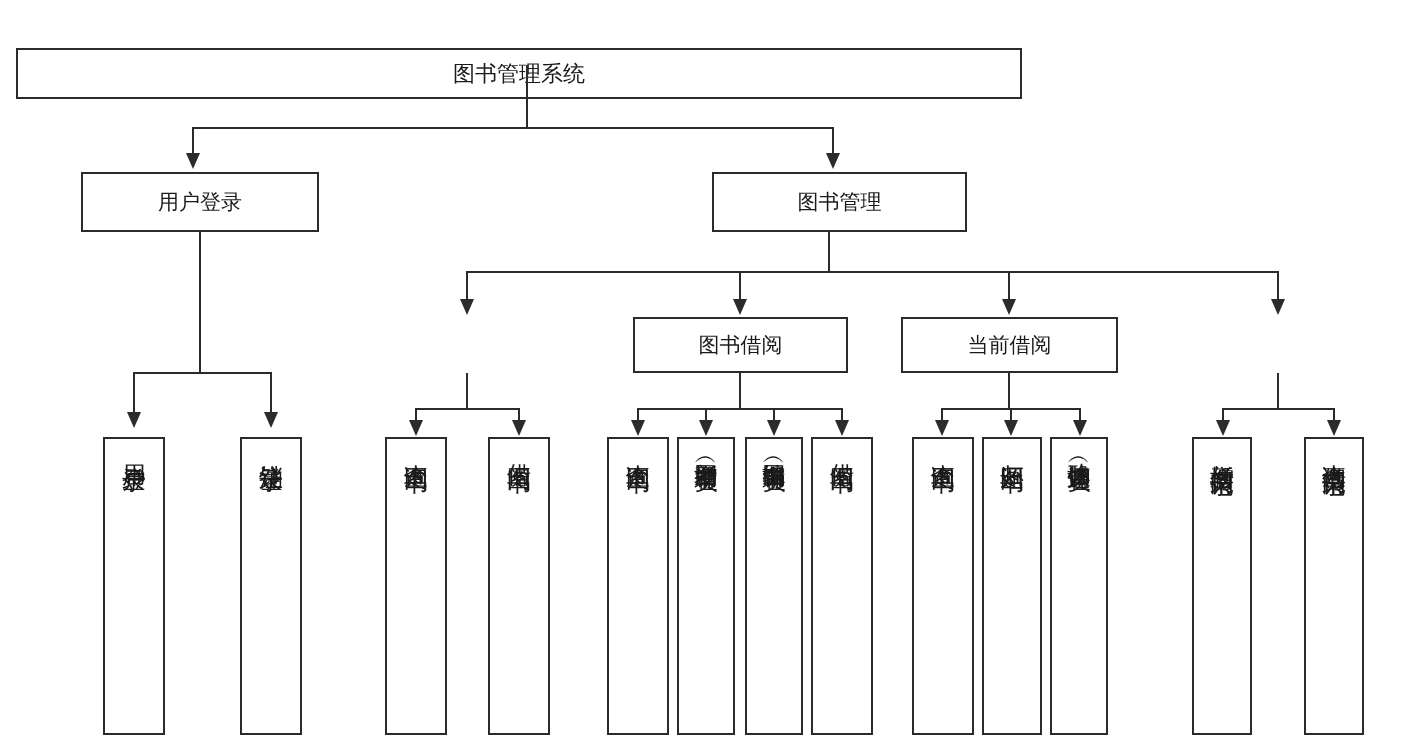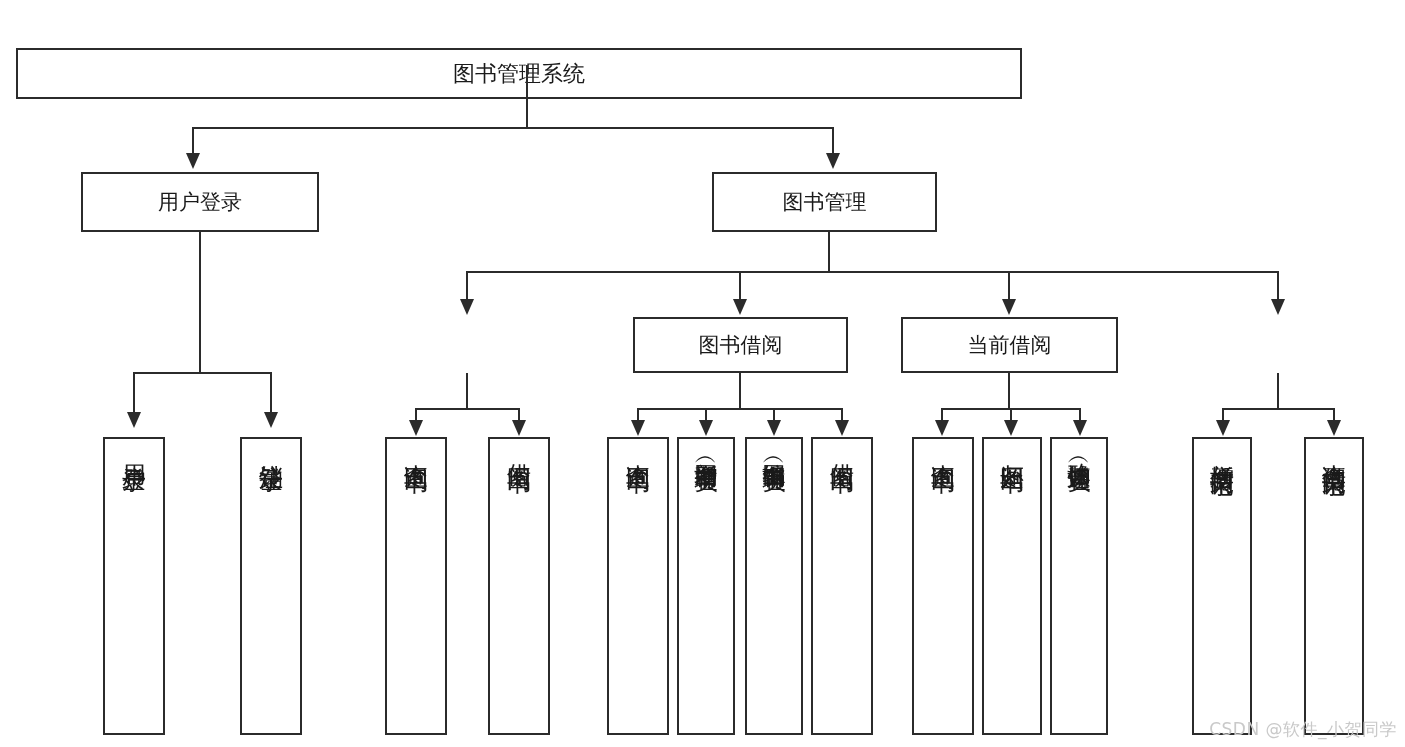--- a/index.html
+++ b/index.html
@@ -97,21 +97,21 @@
   <div class="ln v" style="left:192px;top:127px;height:28px;"></div>
   <div class="arrow" style="left:186px;top:153px;"></div>
 
   <div class="ln v" style="left:832px;top:127px;height:28px;"></div>
   <div class="arrow" style="left:826px;top:153px;"></div>
 
   <div class="node h" style="left:81px;top:172px;width:238px;height:60px;">
     <span class="label">用户登录</span>
   </div>
 
-  <div class="node h" style="left:712px;top:172px;width:225px;height:60px;">
+  <div class="node h" style="left:712px;top:172px;width:255px;height:60px;">
     <span class="label">图书管理</span>
   </div>
 
   <div class="ln v" style="left:199px;top:232px;height:141px;"></div>
   <div class="ln h" style="left:133px;top:372px;width:138px;"></div>
   <div class="ln v" style="left:133px;top:372px;height:42px;"></div>
   <div class="arrow" style="left:127px;top:412px;"></div>
   <div class="ln v" style="left:270px;top:372px;height:42px;"></div>
   <div class="arrow" style="left:264px;top:412px;"></div>
 
@@ -211,15 +211,14 @@
     <span class="label">确认归还（管理员）</span>
   </div>
 
   <div class="node v" style="left:1192px;top:437px;width:60px;height:298px;">
     <span class="label">新增借阅记录</span>
   </div>
   <div class="node v" style="left:1304px;top:437px;width:60px;height:298px;">
     <span class="label">查询借阅记录</span>
   </div>
 
-  <div id="watermark">CSDN @软件_小贺同学</div>
 
 </div>
 
 </body></html>

